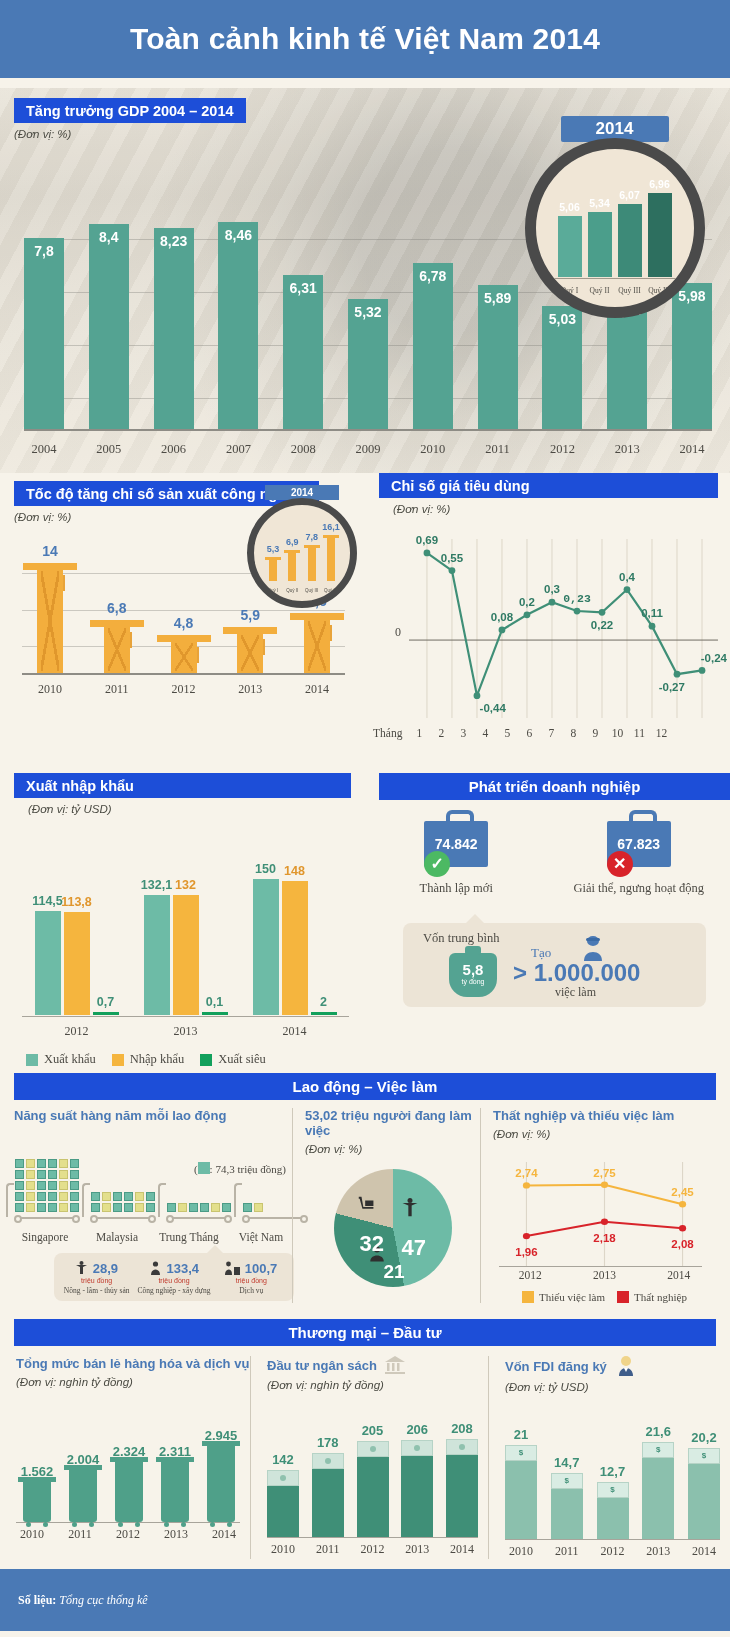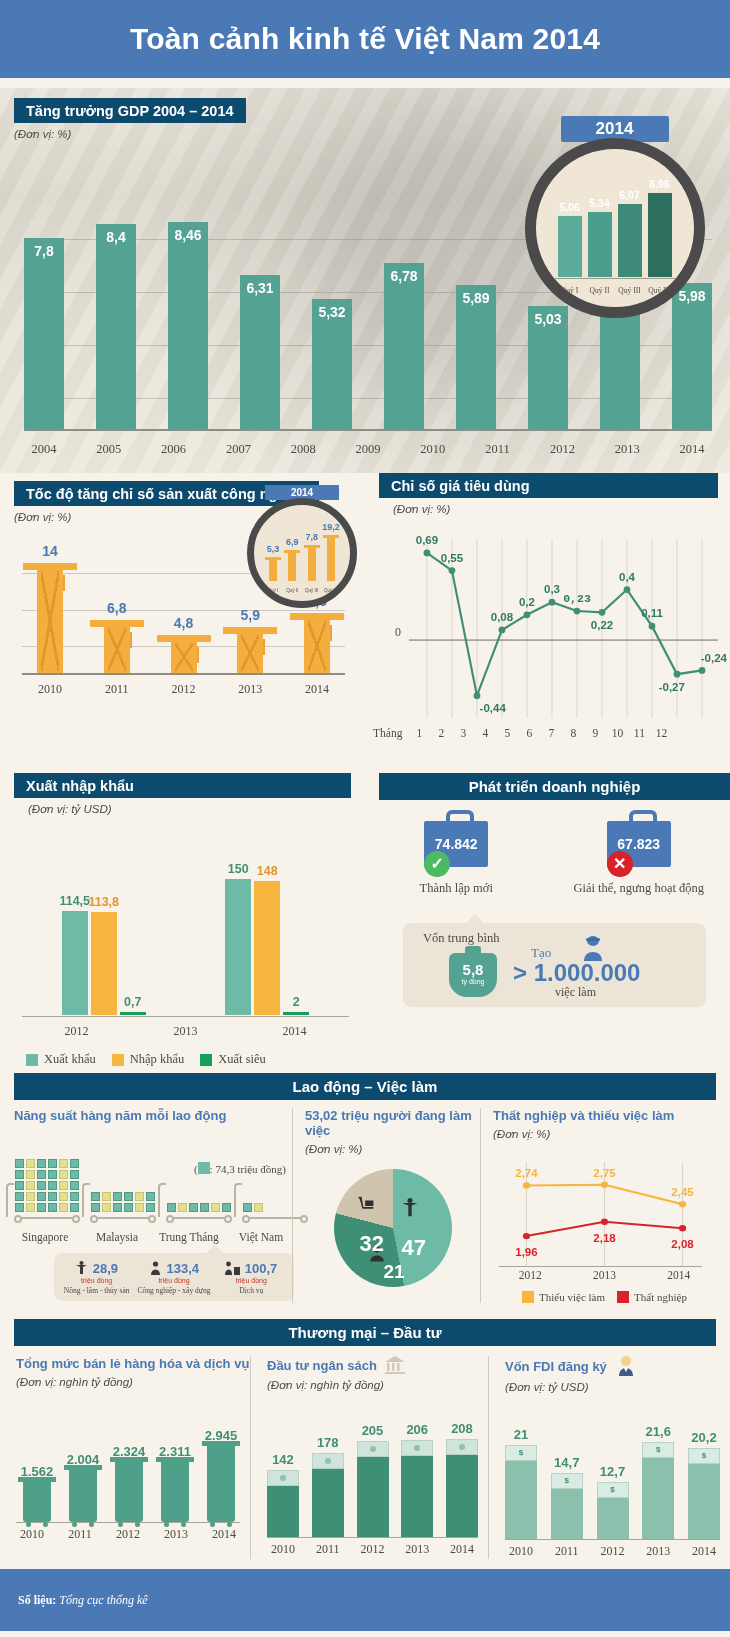--- a/index.html
+++ b/index.html
@@ -18,21 +18,21 @@
   }
   .top-title{
     color:#fff; font-size:30px; font-weight:bold;
     letter-spacing:.2px; font-family:"Liberation Sans", sans-serif;
   }
   .gap{ height:10px; background:#f7f3ea; }
 
   
   .panel{ position:relative; background:#f7f3ea; }
   .bluebar{
-    background:#0c4a6e; color:#fff; font-weight:bold;
+    background:#1d4ed8; color:#fff; font-weight:bold;
     display:flex; align-items:center;
     padding:0 12px; font-size:14.5px; height:25px;
   }
   .bluebar.center{ justify-content:center; font-size:15px; height:27px;}
   .unit{ font-style:italic; font-size:11.5px; color:#4a4a42; margin:5px 0 0 14px;}
   .subtitle{ color:#4a79b5; font-weight:bold; font-size:13px;}
 
   
   .gdp-wrap{ position:relative; height:385px; overflow:hidden; background:#efeadf;}
   .gdp-photo{
@@ -303,20 +303,25 @@
             <div class="bar" style="height: 190.667px;">
               <span class="val">7,8</span>
             </div>
           </div>
           <div class="bar-col">
             <div class="bar" style="height: 205.333px;">
               <span class="val">8,4</span>
             </div>
           </div>
           <div class="bar-col">
+            <div class="bar" style="height: 201.178px;">
+              <span class="val">8,23</span>
+            </div>
+          </div>
+          <div class="bar-col">
             <div class="bar" style="height: 206.8px;">
               <span class="val">8,46</span>
             </div>
           </div>
           <div class="bar-col">
             <div class="bar" style="height: 154.244px;">
               <span class="val">6,31</span>
             </div>
           </div>
           <div class="bar-col">
@@ -458,21 +463,21 @@
                 </div>
                 <div class="c">
                   <span class="v">6,9</span>
                   <div class="m" style="height:31.425742574257427px"></div>
                 </div>
                 <div class="c">
                   <span class="v">7,8</span>
                   <div class="m" style="height:35.524752475247524px"></div>
                 </div>
                 <div class="c">
-                  <span class="v">19,2</span>
+                  <span class="v">16,1</span>
                   <div class="m" style="height:46px"></div>
                 </div>
               </div>
             <div class="ind-mini-x" id="ind-mini-x">
                 <span>Quý I</span>
                 <span>Quý II</span>
                 <span>Quý III</span>
                 <span>Quý IV</span>
               </div>
           </div>
@@ -565,20 +570,31 @@
                   <span class="v" style="color: rgb(63, 143, 119);">114,5</span>
                 </div>
                 <div class="xbar" style="height: 103.131px; background: rgb(245, 181, 62);">
                   <span class="v" style="color: rgb(224, 150, 45);">113,8</span>
                 </div>
                 <div class="xbar" style="height: 3px; background: rgb(18, 160, 92);">
                   <span class="v" style="color: rgb(63, 143, 119);">0,7</span>
                 </div>
               </div>
               <div class="xgrp">
+                <div class="xbar" style="height: 119.716px; background: rgb(109, 187, 166);">
+                  <span class="v" style="color: rgb(63, 143, 119);">132,1</span>
+                </div>
+                <div class="xbar" style="height: 119.625px; background: rgb(245, 181, 62);">
+                  <span class="v" style="color: rgb(224, 150, 45);">132</span>
+                </div>
+                <div class="xbar" style="height: 3px; background: rgb(18, 160, 92);">
+                  <span class="v" style="color: rgb(63, 143, 119);">0,1</span>
+                </div>
+              </div>
+              <div class="xgrp">
                 <div class="xbar" style="height: 135.938px; background: rgb(109, 187, 166);">
                   <span class="v" style="color: rgb(63, 143, 119);">150</span>
                 </div>
                 <div class="xbar" style="height: 134.125px; background: rgb(245, 181, 62);">
                   <span class="v" style="color: rgb(224, 150, 45);">148</span>
                 </div>
                 <div class="xbar" style="height: 3px; background: rgb(18, 160, 92);">
                   <span class="v" style="color: rgb(63, 143, 119);">2</span>
                 </div>
               </div>

